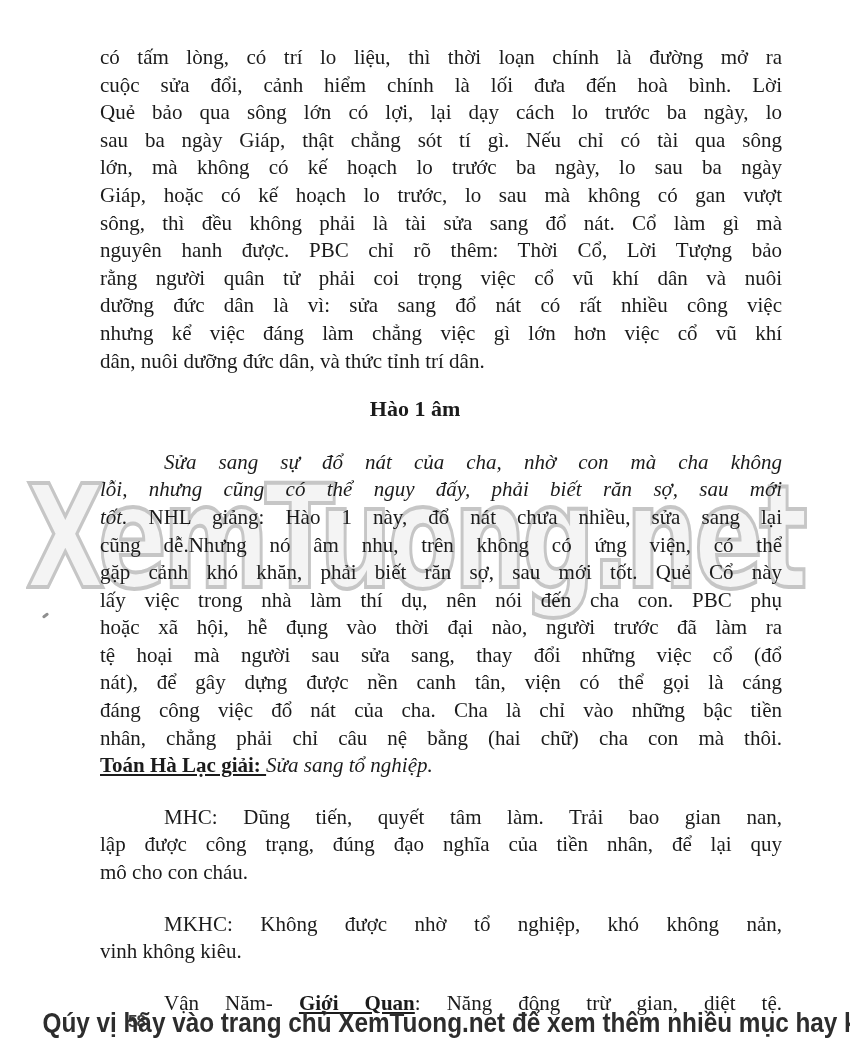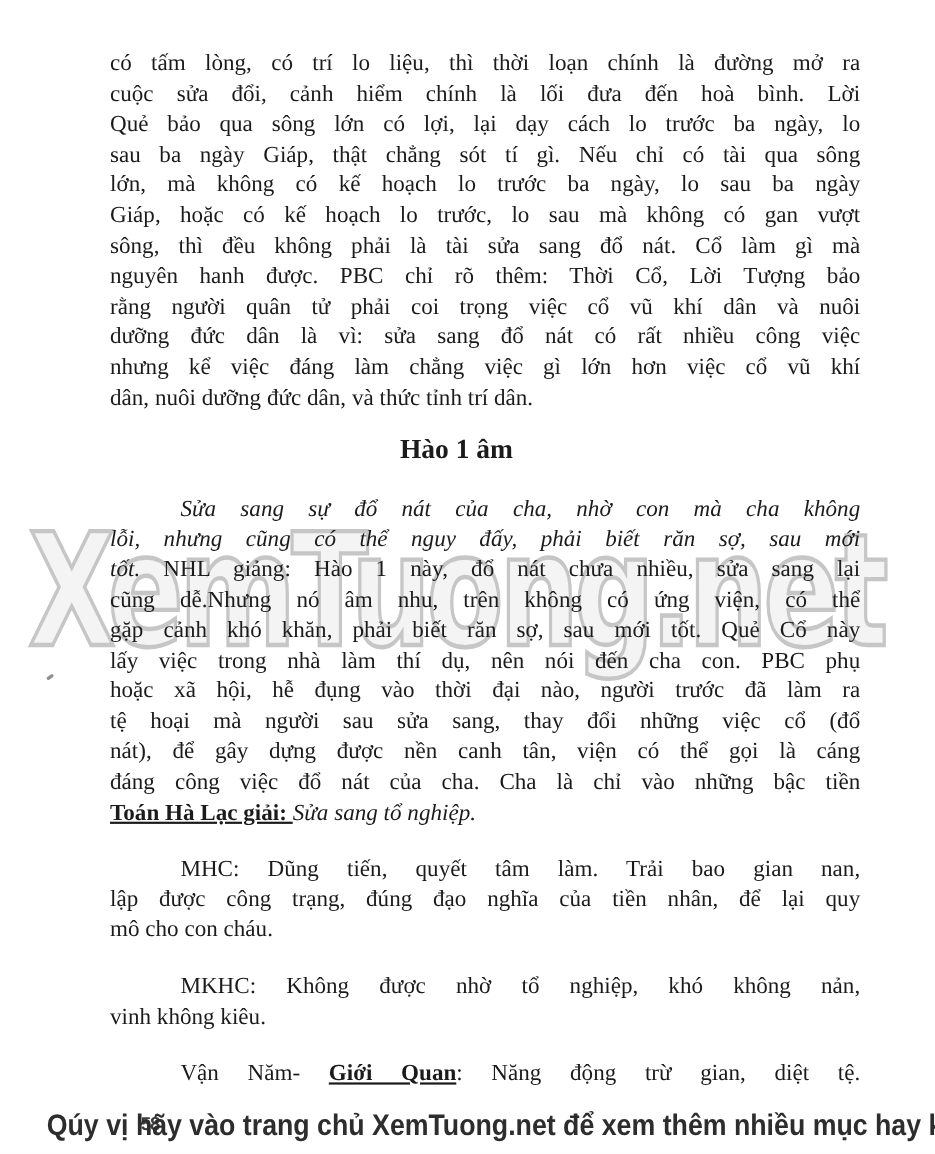--- a/index.html
+++ b/index.html
@@ -36,21 +36,21 @@
     z-index:1;
   }
   .line { min-height:27.6px; }
   .jst { text-align:justify; text-align-last:justify; }
   .ind { text-indent:64px;margin-top:24px; }
   .s-i { font-style:italic; }
   .s-b { font-weight:bold;text-decoration:underline; }
   .heading {
     text-align:center;
     font-weight:bold;
-    font-size:25px;
+    font-size:22px;
     margin:20px 0 26px 0;
     transform:translateX(-26px);
   }
   .speck {
     position:absolute;
     left:42px; top:614px;
     width:7px; height:3px;
     background:#8f8f8f;
     border-radius:2px;
     transform:rotate(-35deg);
@@ -108,20 +108,21 @@
         <div class="line jst ind"><span class="s-i">Sửa sang sự đổ nát của cha, nhờ con mà cha không</span></div>
         <div class="line jst"><span class="s-i">lỗi, nhưng cũng có thể nguy đấy, phải biết răn sợ, sau mới</span></div>
         <div class="line jst"><span class="s-i">tốt.</span><span> NHL giảng: Hào 1 này, đổ nát chưa nhiều, sửa sang lại</span></div>
         <div class="line jst"><span>cũng dễ.Nhưng nó âm nhu, trên không có ứng viện, có thể</span></div>
         <div class="line jst"><span>gặp cảnh khó khăn, phải biết răn sợ, sau mới tốt. Quẻ Cổ này</span></div>
         <div class="line jst"><span>lấy việc trong nhà làm thí dụ, nên nói đến cha con. PBC phụ</span></div>
         <div class="line jst"><span>hoặc xã hội, hễ đụng vào thời đại nào, người trước đã làm ra</span></div>
         <div class="line jst"><span>tệ hoại mà người sau sửa sang, thay đổi những việc cổ (đổ</span></div>
         <div class="line jst"><span>nát), để gây dựng được nền canh tân, viện có thể gọi là cáng</span></div>
         <div class="line jst"><span>đáng công việc đổ nát của cha. Cha là chỉ vào những bậc tiền</span></div>
+        <div class="line jst"><span>nhân, chẳng phải chỉ câu nệ bằng (hai chữ) cha con mà thôi.</span></div>
         <div class="line"><span class="s-b">Toán Hà Lạc giải: </span><span class="s-i">Sửa sang tổ nghiệp.</span></div>
       </div>
       <div class="paragraph">
         <div class="line jst ind"><span>MHC: Dũng tiến, quyết tâm làm. Trải bao gian nan,</span></div>
         <div class="line jst"><span>lập được công trạng, đúng đạo nghĩa của tiền nhân, để lại quy</span></div>
         <div class="line"><span>mô cho con cháu.</span></div>
       </div>
       <div class="paragraph">
         <div class="line jst ind"><span>MKHC: Không được nhờ tổ nghiệp, khó không nản,</span></div>
         <div class="line"><span>vinh không kiêu.</span></div>

